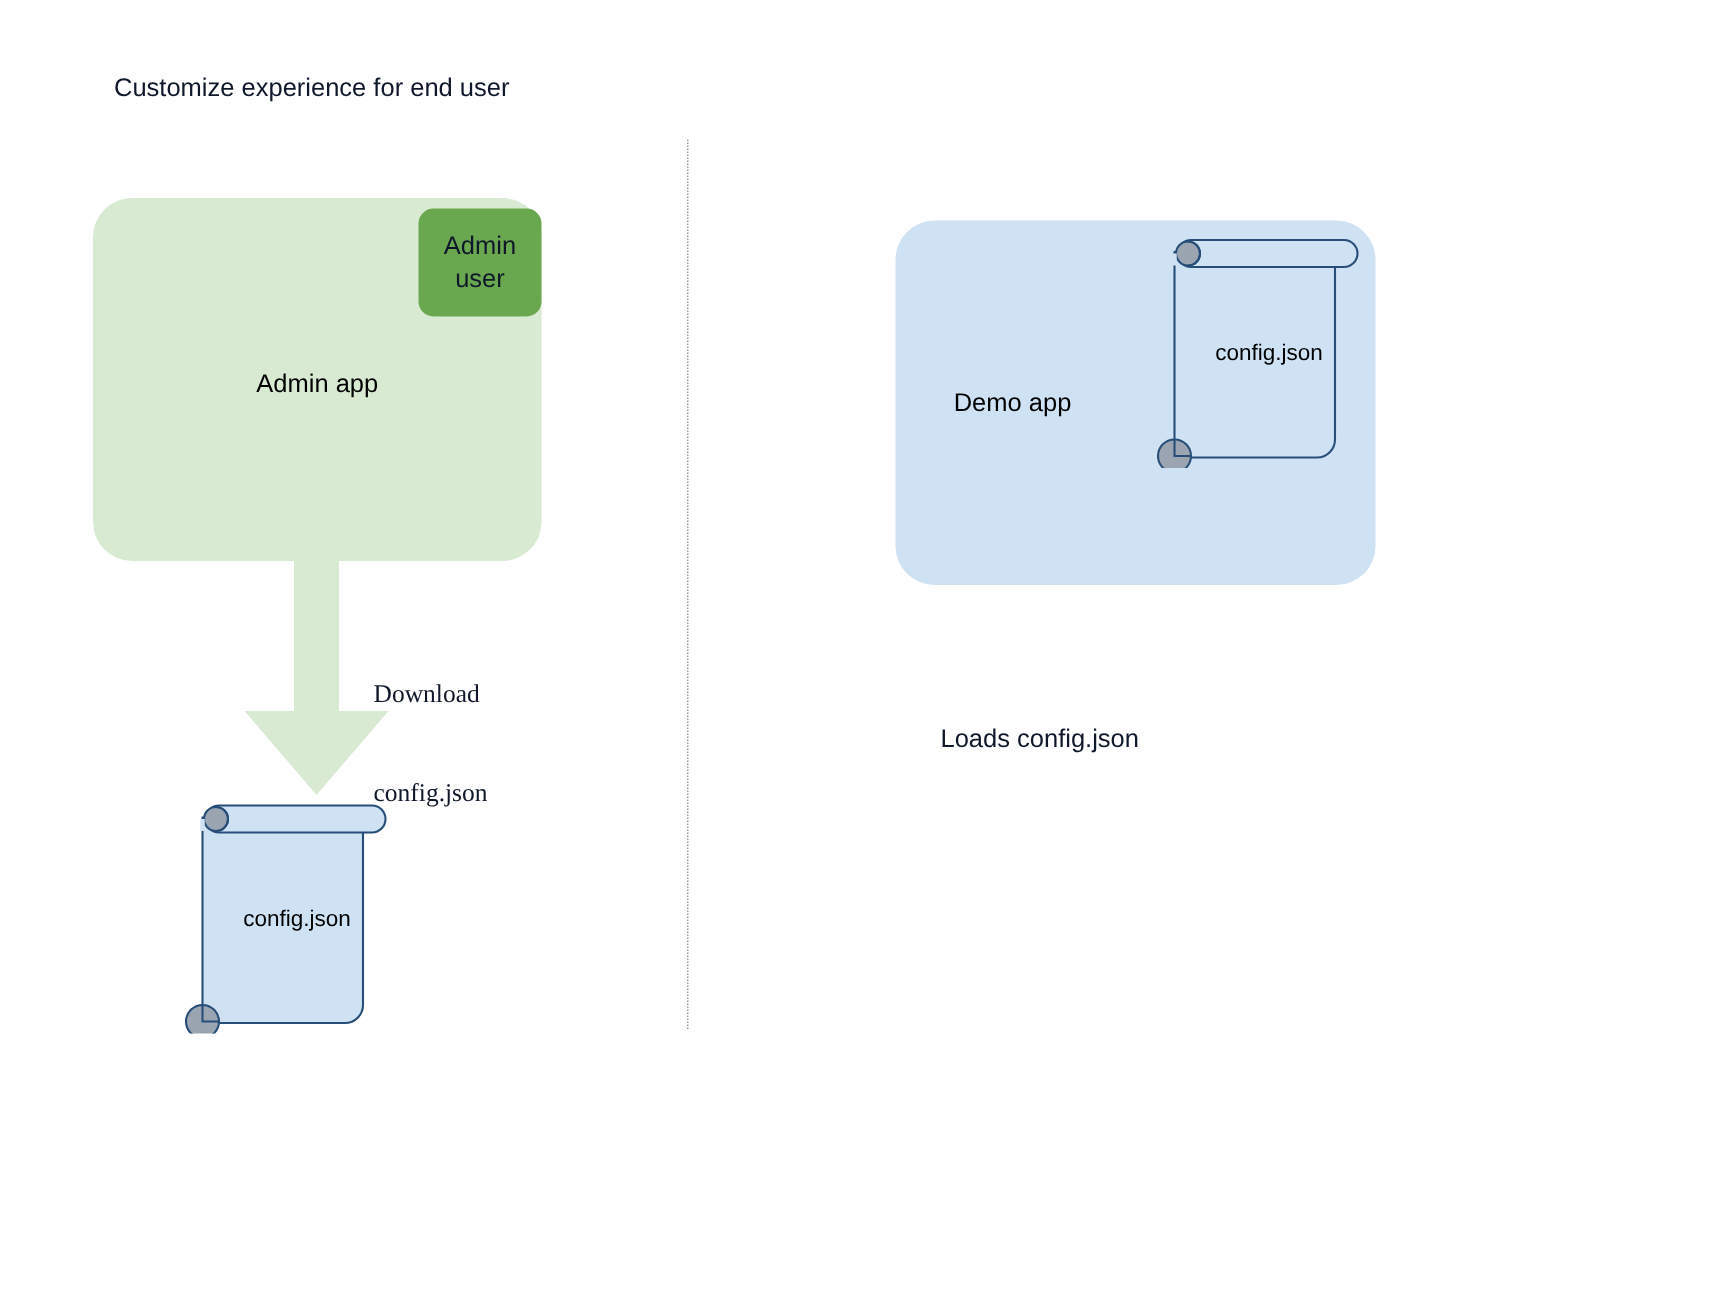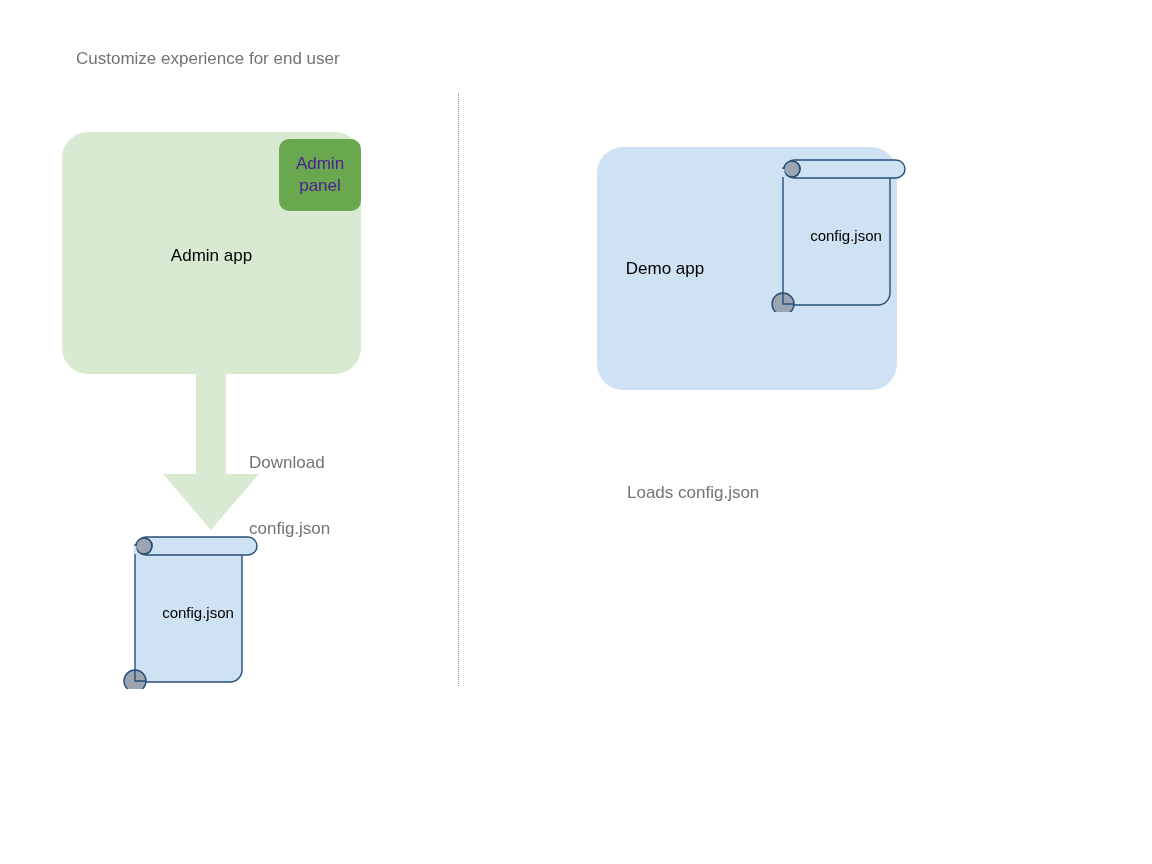--- a/index.html
+++ b/index.html
@@ -20,21 +20,21 @@
     position: absolute;
     left: 0;
     top: 0;
     width: 1152px;
     height: 864px;
   }
   .lbl {
     position: absolute;
     font-size: 17px;
     line-height: 22px;
-    color: #737373;
+    color: #0f172a;
     white-space: pre;
   }
 
   
   #heading-left  { left: 76px;  top: 48px; }
   #heading-right { left: 604px; top: 48px; }
 
   
   .divider {
     position: absolute;
@@ -56,20 +56,21 @@
     width: 299px;
     height: 242px;
     background: #d9ead3;
   }
   #demo-app-card {
     left: 597px;
     top: 147px;
     width: 300px;
     height: 243px;
     background: #cfe2f3;
+    padding-left: 20px;
   }
   .app-card-label {
     position: absolute;
     width: 100%;
     text-align: center;
     font-size: 17px;
     line-height: 22px;
     color: #000000;
   }
   #admin-app-label { top: 113px; }
@@ -83,35 +84,36 @@
     width: 82px;
     height: 72px;
     background: #6aa84f;
     border-radius: 10px;
     display: flex;
     align-items: center;
     justify-content: center;
     text-align: center;
     font-size: 17px;
     line-height: 22px;
-    color: #4c1d95;
+    color: #0f172a;
   }
 
   
   #download-arrow {
     position: absolute;
     left: 163px;
     top: 370px;
     width: 96px;
     height: 160px;
   }
   #download-arrow-label {
     left: 249px;
     top: 408px;
     line-height: 22px;
+    font-family: Liberation Serif, serif;
   }
 
   
   .scroll-doc {
     position: absolute;
   }
   #scroll-left  { left: 118px; top: 527px; width: 150px; height: 162px; }
   #scroll-right { left: 766px; top: 150px; width: 150px; height: 162px; }
 
   .scroll-label {
@@ -139,21 +141,21 @@
 
   <div class="divider"></div>
 
   <div class="app-card" id="admin-app-card">
     <div class="app-card-label" id="admin-app-label">Admin app</div>
   </div>
 
   <div id="admin-panel-badge">
     <div>
       <div>Admin</div>
-      <div>panel</div>
+      <div>user</div>
     </div>
   </div>
 
   <svg id="download-arrow" viewBox="0 0 96 160">
     <polygon points="33,0 63,0 63,104 96,104 48,160 0,104 33,104" fill="#d9ead3"></polygon>
   </svg>
 
   <div class="lbl" id="download-arrow-label">
     <div>Download</div>
     <div>config.json</div>

